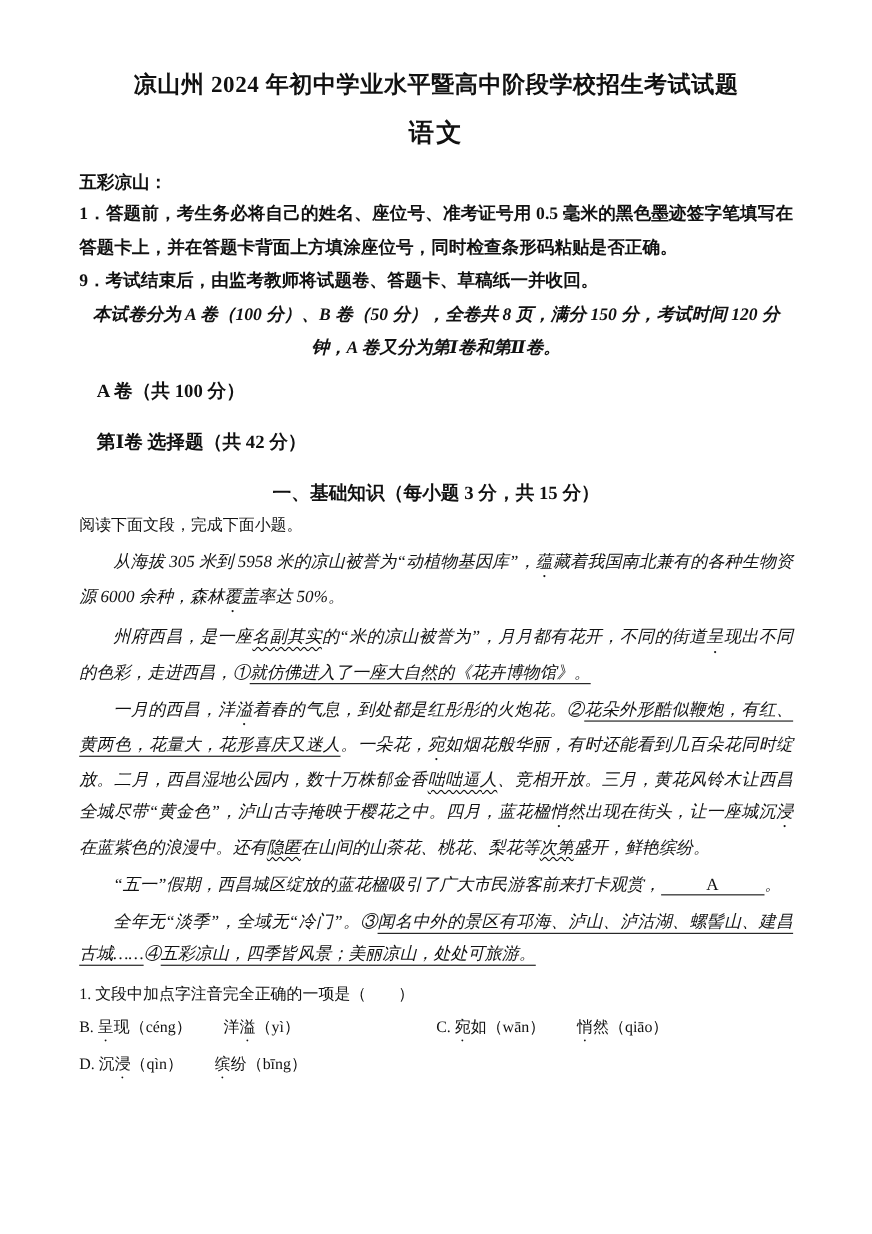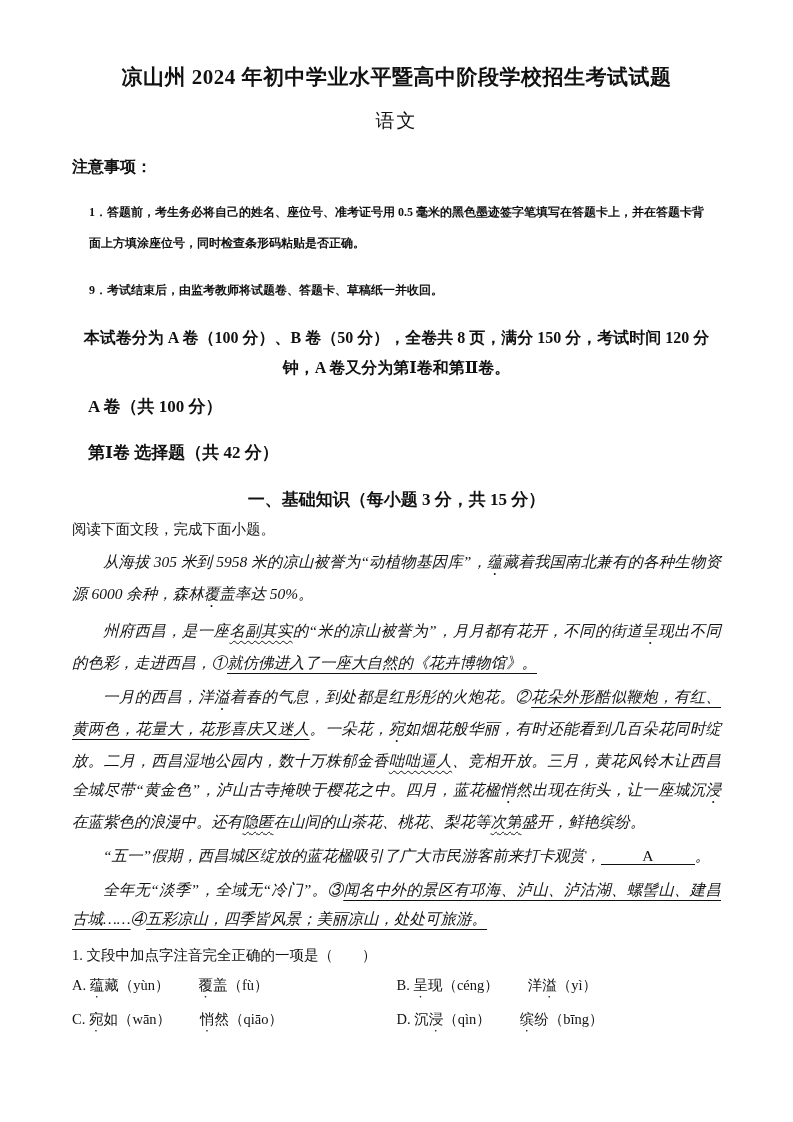--- a/index.html
+++ b/index.html
@@ -15,46 +15,47 @@
     overflow: hidden;
   }
   .doc-title {
     font-size: 21px;
     font-weight: bold;
     text-align: center;
     line-height: 26px;
     letter-spacing: 0.5px;
   }
   .doc-subject {
-    font-size: 19px;
-    font-weight: normal;
+    font-size: 23px;
+    font-weight: bold;
     text-align: center;
     line-height: 26px;
     margin-top: 18px;
     letter-spacing: 2px;
   }
   .notice-heading {
     font-size: 16px;
     font-weight: bold;
     line-height: 26px;
     margin-top: 20px;
   }
   .notice-item {
-    font-size: 12px;
+    font-size: 16px;
     font-weight: bold;
     line-height: 30.5px;
     text-align: justify;
-    margin: 17px;
+    margin: 0;
   }
   .exam-summary {
     font-size: 16px;
     font-weight: bold;
     line-height: 30.5px;
     text-align: center;
     margin: 0;
+    font-style: italic;
   }
   .volume-heading, .part-heading {
     font-size: 17px;
     font-weight: bold;
     text-align: left;
     line-height: 30px;
     margin: 16px;
   }
   .volume-heading { margin-top: 8px; }
   .section-heading {
@@ -123,21 +124,21 @@
   }
 </style>
 </head>
 <body>
 
 <div class="page">
 
   <div class="doc-title">凉山州 2024 年初中学业水平暨高中阶段学校招生考试试题</div>
   <div class="doc-subject">语文</div>
 
-  <div class="notice-heading">注意事项：</div>
+  <div class="notice-heading">五彩凉山：</div>
   <p class="notice-item">1．答题前，考生务必将自己的姓名、座位号、准考证号用 0.5 毫米的黑色墨迹签字笔填写在答题卡上，并在答题卡背面上方填涂座位号，同时检查条形码粘贴是否正确。</p>
   <p class="notice-item">9．考试结束后，由监考教师将试题卷、答题卡、草稿纸一并收回。</p>
   <p class="exam-summary">本试卷分为 A 卷（100 分）、B 卷（50 分），全卷共 8 页，满分 150 分，考试时间 120 分钟，A 卷又分为第Ⅰ卷和第Ⅱ卷。</p>
 
   <div class="volume-heading">A 卷（共 100 分）</div>
   <div class="part-heading">第Ⅰ卷 选择题（共 42 分）</div>
   <div class="section-heading">一、基础知识（每小题 3 分，共 15 分）</div>
 
   <p class="passage-intro">阅读下面文段，完成下面小题。</p>
 
@@ -145,19 +146,18 @@
     <p><span class="seg seg-n">从海拔 305 米到 5958 米的凉山被誉为“动植物基因库”，</span><span class="seg seg-d">蕴</span><span class="seg seg-n">藏着我国南北兼有的各种生物资源 6000 余种，森林</span><span class="seg seg-d">覆</span><span class="seg seg-n">盖率达 50%。</span></p>
     <p><span class="seg seg-n">州府西昌，是一座</span><span class="seg seg-w">名副其实</span><span class="seg seg-n">的“米的凉山被誉为”，月月都有花开，不同的街道</span><span class="seg seg-d">呈</span><span class="seg seg-n">现出不同的色彩，走进西昌，①</span><span class="seg seg-u">就仿佛进入了一座大自然的《花卉博物馆》。</span></p>
     <p><span class="seg seg-n">一月的西昌，洋</span><span class="seg seg-d">溢</span><span class="seg seg-n">着春的气息，到处都是红彤彤的火炮花。②</span><span class="seg seg-u">花朵外形酷似鞭炮，有红、黄两色，花量大，花形喜庆又迷人</span><span class="seg seg-n">。一朵花，</span><span class="seg seg-d">宛</span><span class="seg seg-n">如烟花般华丽，有时还能看到几百朵花同时绽放。二月，西昌湿地公园内，数十万株郁金香</span><span class="seg seg-w">咄咄逼人</span><span class="seg seg-n">、竞相开放。三月，黄花风铃木让西昌全城尽带“黄金色”，泸山古寺掩映于樱花之中。四月，蓝花楹</span><span class="seg seg-d">悄</span><span class="seg seg-n">然出现在街头，让一座城沉</span><span class="seg seg-d">浸</span><span class="seg seg-n">在蓝紫色的浪漫中。还有</span><span class="seg seg-w">隐匿</span><span class="seg seg-n">在山间的山茶花、桃花、梨花等</span><span class="seg seg-w">次第</span><span class="seg seg-n">盛开，鲜艳缤纷。</span></p>
     <p><span class="seg seg-n">“五一”假期，西昌城区绽放的蓝花楹吸引了广大市民游客前来打卡观赏，</span><span class="seg seg-b">A</span><span class="seg seg-n">。</span></p>
     <p><span class="seg seg-n">全年无“淡季”，全域无“冷门”。③</span><span class="seg seg-u">闻名中外的景区有邛海、泸山、泸沽湖、螺髻山、建昌古城……</span><span class="seg seg-n">④</span><span class="seg seg-u">五彩凉山，四季皆风景；美丽凉山，处处可旅游。</span></p>
   </div>
 
   <p class="question-stem">1. 文段中加点字注音完全正确的一项是（　　）</p>
 
   <div class="options">
-    <div class="option"><span class="seg seg-n">A. </span><span class="seg seg-d">蕴</span><span class="seg seg-n">藏（yùn）　　</span><span class="seg seg-d">覆</span><span class="seg seg-n">盖（fù）</span></div>
     <div class="option"><span class="seg seg-n">B. </span><span class="seg seg-d">呈</span><span class="seg seg-n">现（céng）　　洋</span><span class="seg seg-d">溢</span><span class="seg seg-n">（yì）</span></div>
     <div class="option"><span class="seg seg-n">C. </span><span class="seg seg-d">宛</span><span class="seg seg-n">如（wān）　　</span><span class="seg seg-d">悄</span><span class="seg seg-n">然（qiāo）</span></div>
     <div class="option"><span class="seg seg-n">D. 沉</span><span class="seg seg-d">浸</span><span class="seg seg-n">（qìn）　　</span><span class="seg seg-d">缤</span><span class="seg seg-n">纷（bīng）</span></div>
   </div>
 
 </div>
 
 </body></html>

